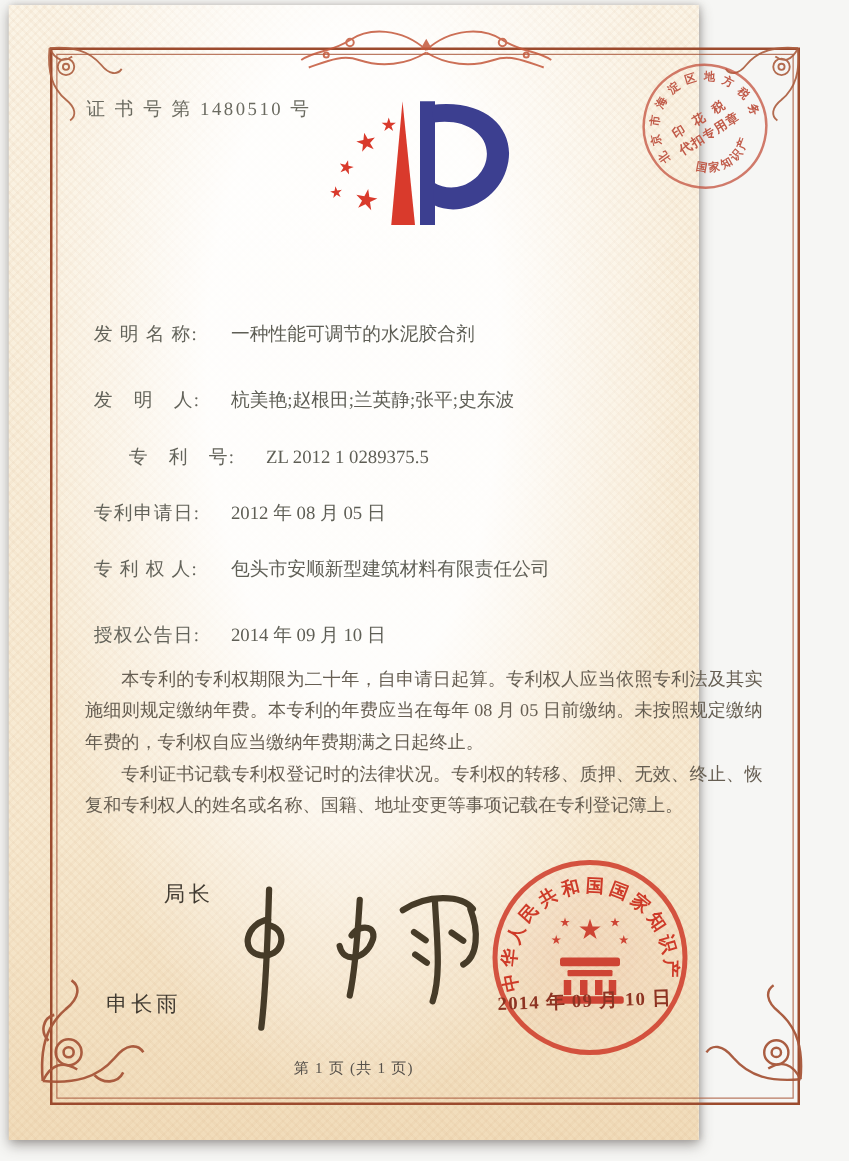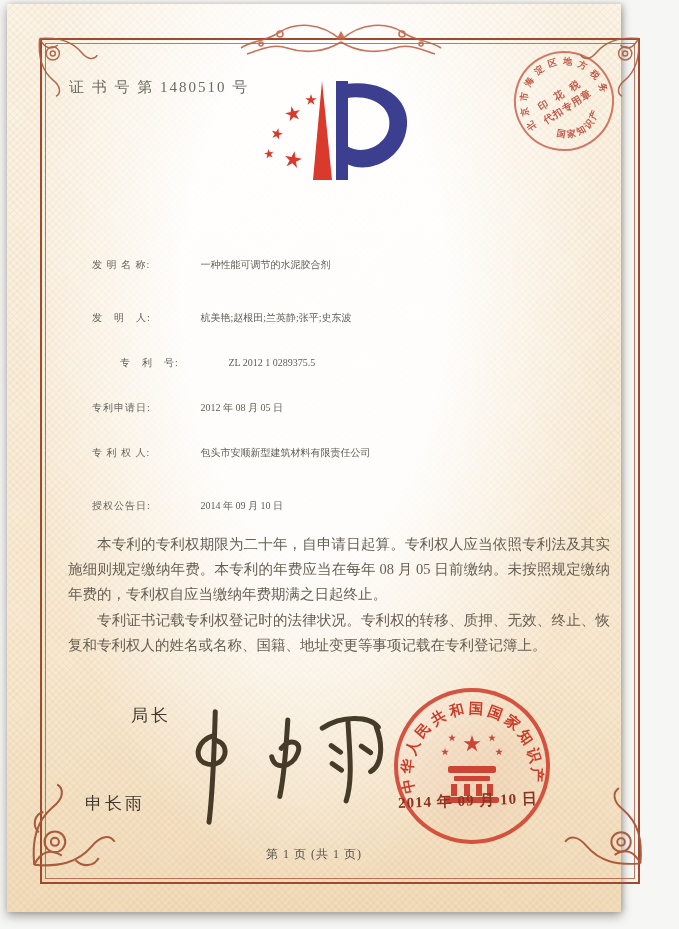--- a/index.html
+++ b/index.html
@@ -2,21 +2,21 @@
 <html><head>
 <meta charset="utf-8">
 <style>
   html,body{margin:0;padding:0;}
   body{
     width:679px;height:929px;position:relative;overflow:hidden;
     background:#f6f6f4;
     font-family:"Liberation Serif", serif;
   }
   .page{
-    position:absolute;left:7px;top:4px;width:614px;height:908px;
+    position:absolute;left:7px;top:4px;width:552px;height:908px;
     background:
       radial-gradient(ellipse at 50% 32%, rgba(255,255,255,.92) 30%, rgba(255,255,255,0) 68%),
       repeating-linear-gradient(45deg, rgba(196,144,96,.06) 0 2px, rgba(255,255,255,0) 2px 5px),
       repeating-linear-gradient(-45deg, rgba(196,144,96,.06) 0 2px, rgba(255,255,255,0) 2px 5px),
       linear-gradient(#fbf4e6, #f7e9d0 72%, #f1dcba);
     box-shadow:0 4px 10px rgba(70,65,60,.45), 2px 0 5px rgba(90,85,80,.25);
   }
   .frame{
     position:absolute;left:33px;top:34px;width:596px;height:842px;
     border:2px solid #9c4b2e;
@@ -29,21 +29,21 @@
     position:absolute;left:62px;top:74px;
     font-size:15px;color:#6a6a60;letter-spacing:2px;
   }
   .logo{position:absolute;left:248px;top:72px;width:170px;height:110px;}
   .title{
     position:absolute;left:0;top:180px;width:100%;text-align:center;
     font-size:36px;font-weight:bold;color:#4b4b44;
     letter-spacing:.45em;text-indent:.45em;
   }
   .fields{position:absolute;left:68px;top:0;width:540px;}
-  .row{position:absolute;left:17px;white-space:nowrap;font-size:10px;color:#63635a;}
+  .row{position:absolute;left:0;white-space:nowrap;font-size:15px;color:#63635a;}
   .row .lbl{display:inline-block;min-width:96px;letter-spacing:1px;}
   .row .val{margin-left:10px;color:#5e5e55;}
   .paras{
     position:absolute;left:61px;top:528px;width:542px;
     font-size:14.5px;line-height:1.74;color:#665e52;text-align:justify;
   }
   .paras p{margin:0;text-indent:2em;}
   .sig-label{position:absolute;left:78px;font-size:17px;color:#403a31;letter-spacing:3px;}
   .signature{position:absolute;left:175px;top:698px;transform:rotate(-3deg);}
   .seal{

